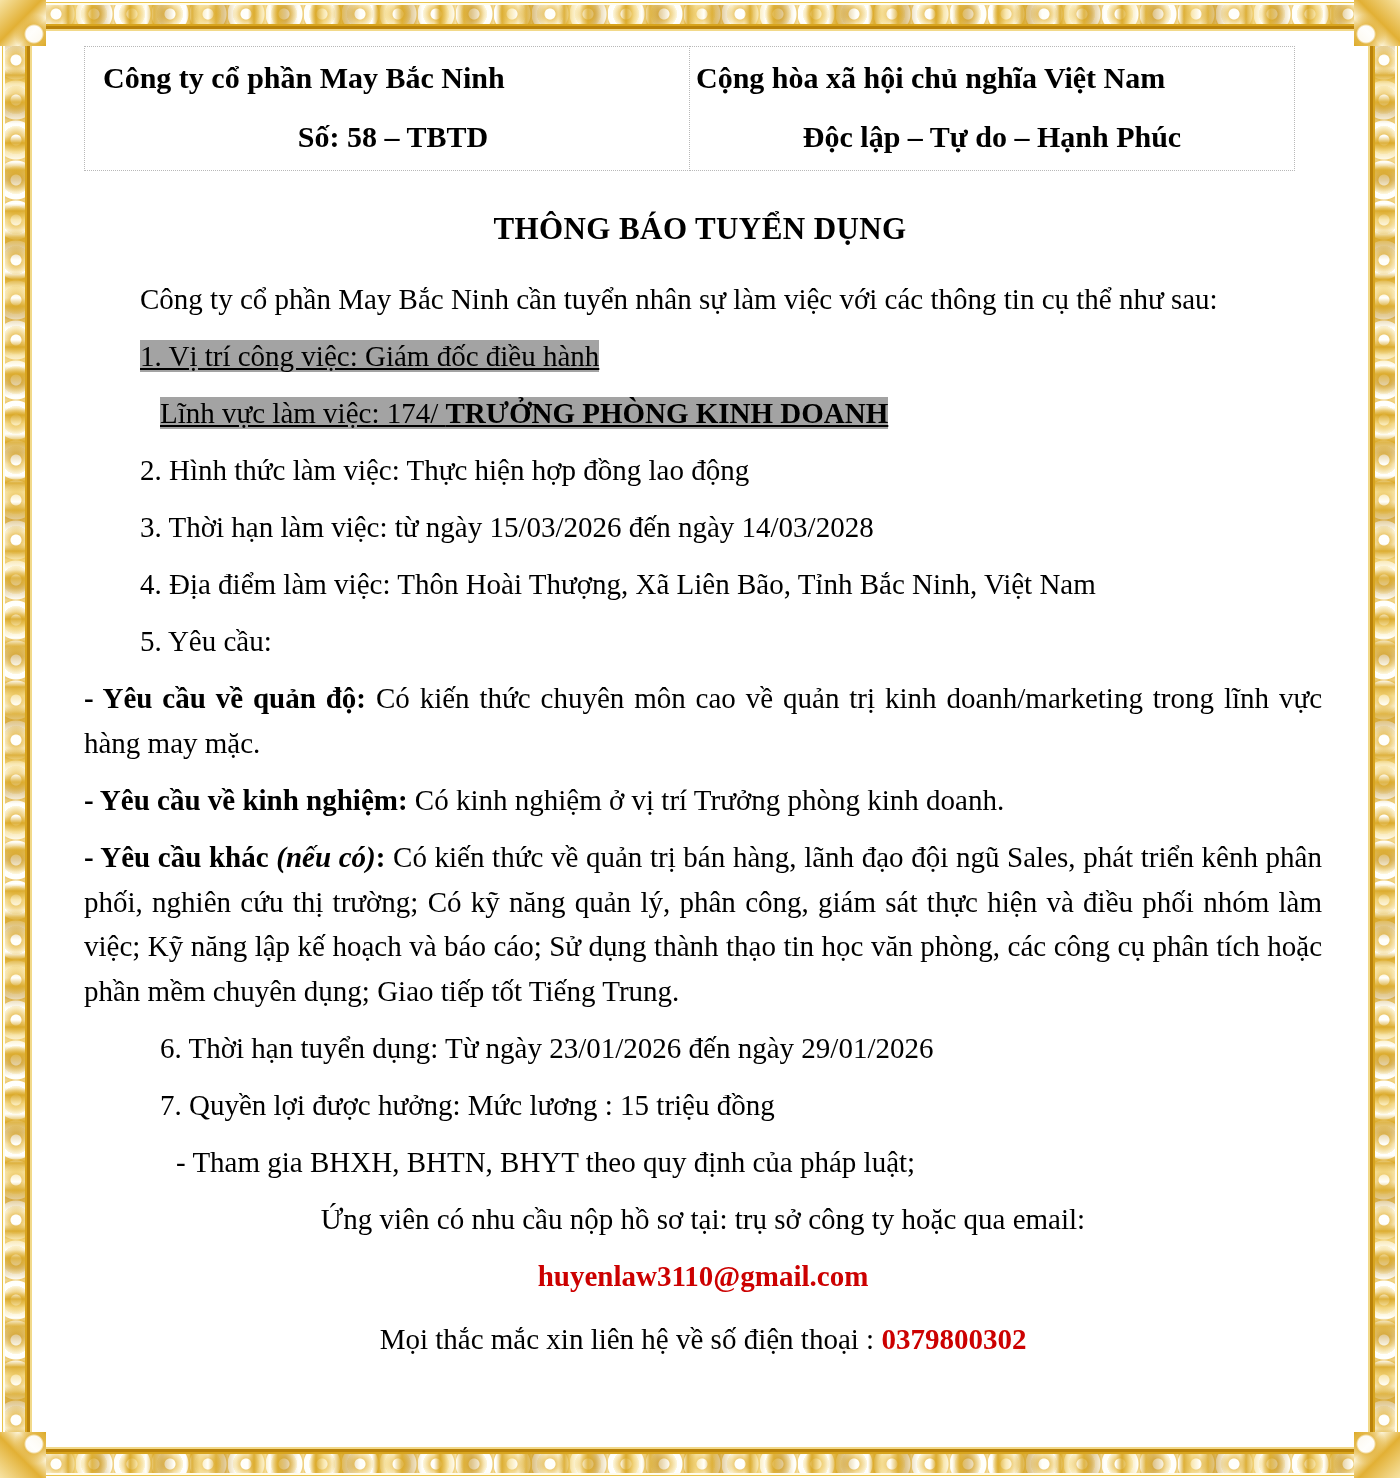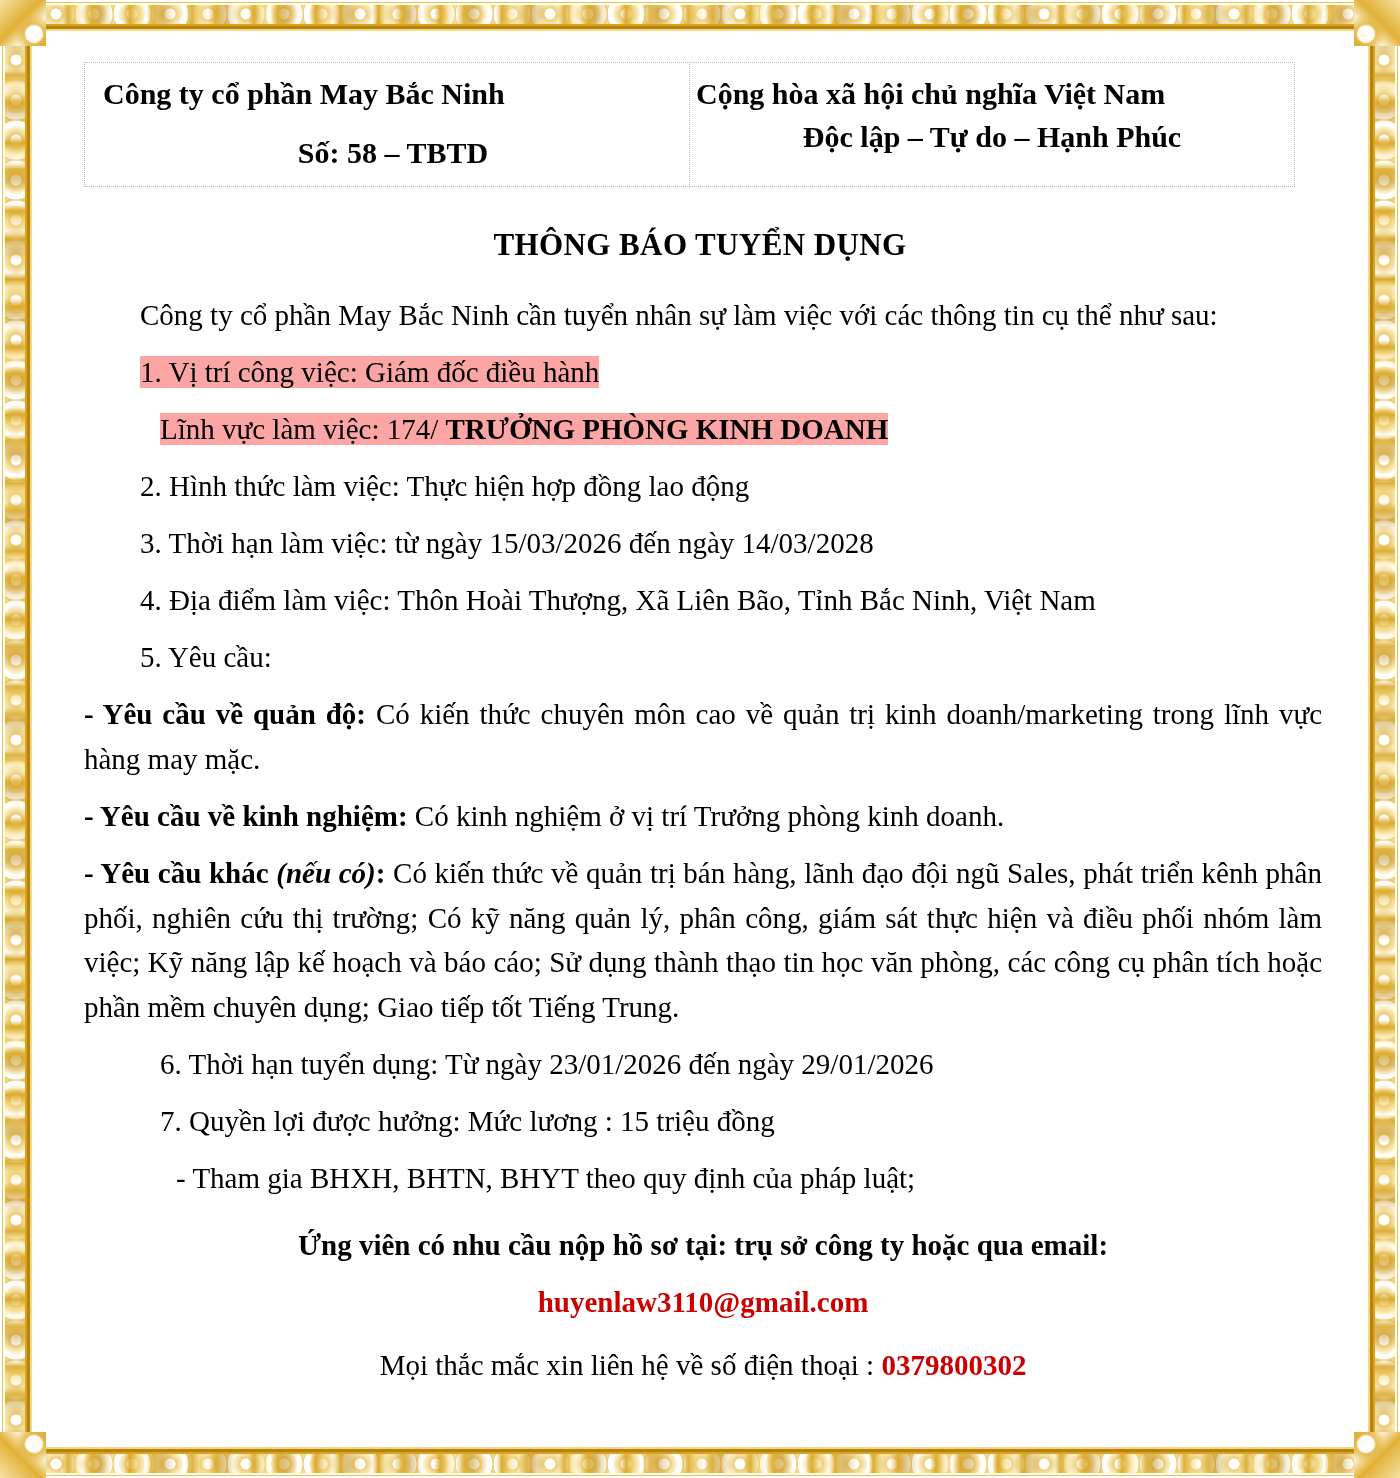--- a/index.html
+++ b/index.html
@@ -112,21 +112,21 @@
   }
   .frame-corner.tl { top: 0; left: 0; }
   .frame-corner.tr { top: 0; right: 0; transform: scaleX(-1); }
   .frame-corner.bl { bottom: 0; left: 0; transform: scaleY(-1); }
   .frame-corner.br { bottom: 0; right: 0; transform: scale(-1, -1); }
 
   
   .content {
     position: absolute;
     left: 36px;
-    top: 46px;
+    top: 30px;
     width: 1328px;
     height: 1410px;
     box-sizing: border-box;
     padding: 0;
   }
 
   
   .header-table {
     border-collapse: collapse;
     width: 1184px;
@@ -156,21 +156,21 @@
     padding-left: 12px;
   }
   .hdr-line.code {
     text-align: center;
     padding-left: 12px;
     margin-top: 16px;
   }
   .hdr-line.nation { }
   .hdr-line.motto {
     text-align: center;
-    margin-top: 0;
+    margin-top: 16px;
   }
 
   
   .doc-title {
     text-align: center;
     font-weight: bold;
     font-size: 31px;
     letter-spacing: 0.4px;
     margin-top: 40px;
   }
@@ -188,42 +188,42 @@
   p {
     margin: 0 0 12px 0;
   }
 
   .indent { text-indent: 56px; }
   .pad-left { padding-left: 56px; }
   .pad-left-lg { padding-left: 76px; }
   .pad-left-xl { padding-left: 92px; }
 
   .hl {
-    background-color: #fca5a5;
+    background-color: #a3a3a3;
     box-decoration-break: clone;
+    text-decoration: underline;
     -webkit-box-decoration-break: clone;
   }
 
   .b { font-weight: bold; }
   .bi { font-weight: bold; font-style: italic; }
 
   .red-bold {
     color: #cc0000;
     font-weight: bold;
   }
 
   .email-line {
     text-align: center;
     margin-top: 4px;
   }
 
   .contact-intro {
     text-align: center;
-    margin-top: 22px;
-    font-weight: bold;
+    margin-top: 12px;
   }
 
   .phone-line {
     text-align: center;
     margin-top: 18px;
   }
 
   .nowrap { white-space: nowrap; }
 </style>
 </head>

